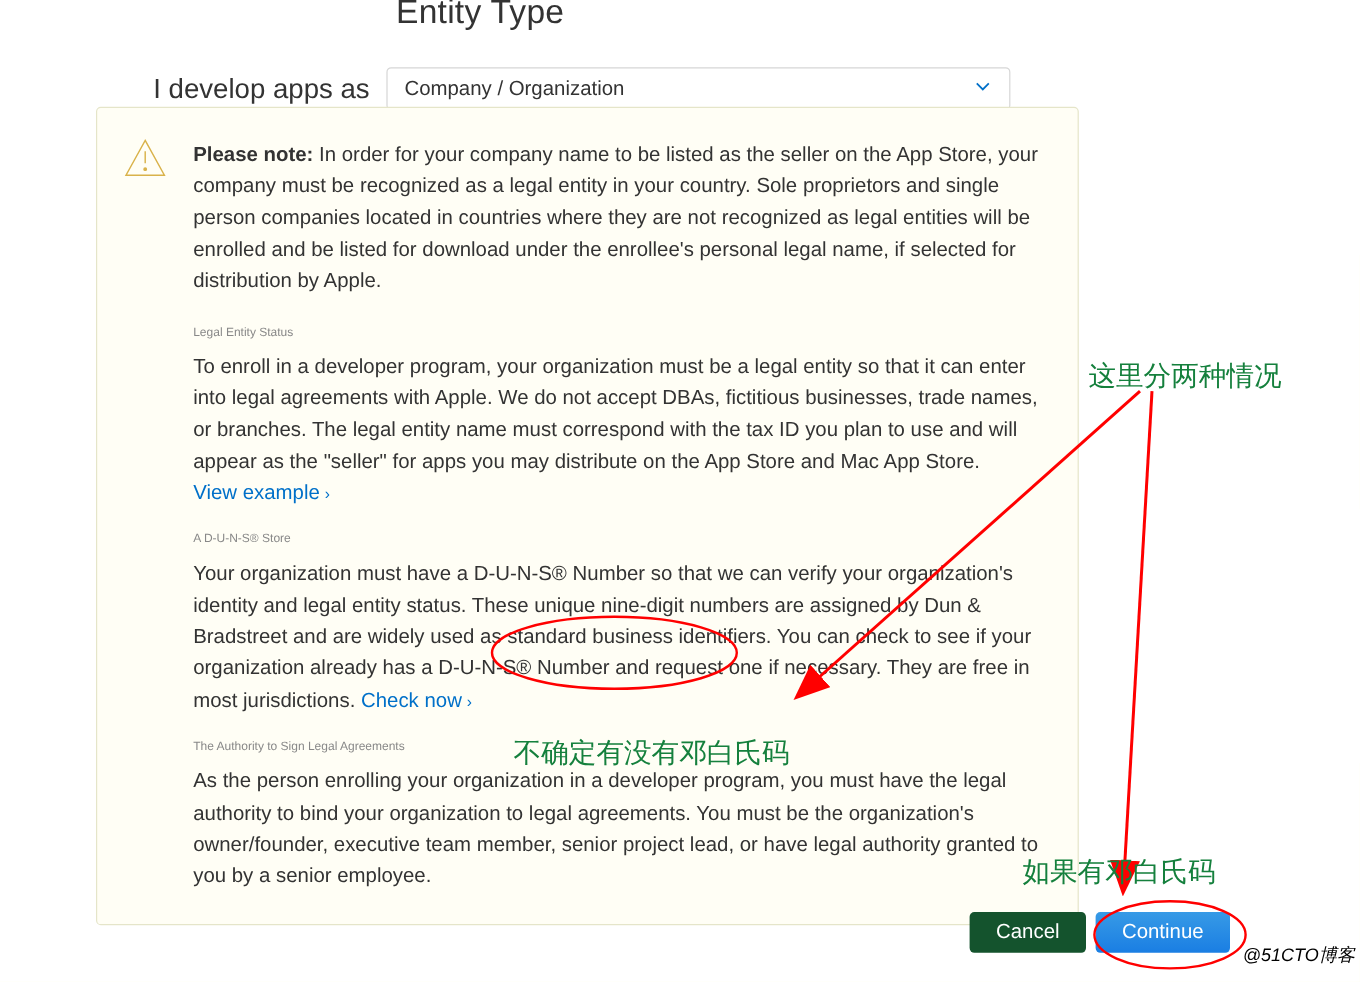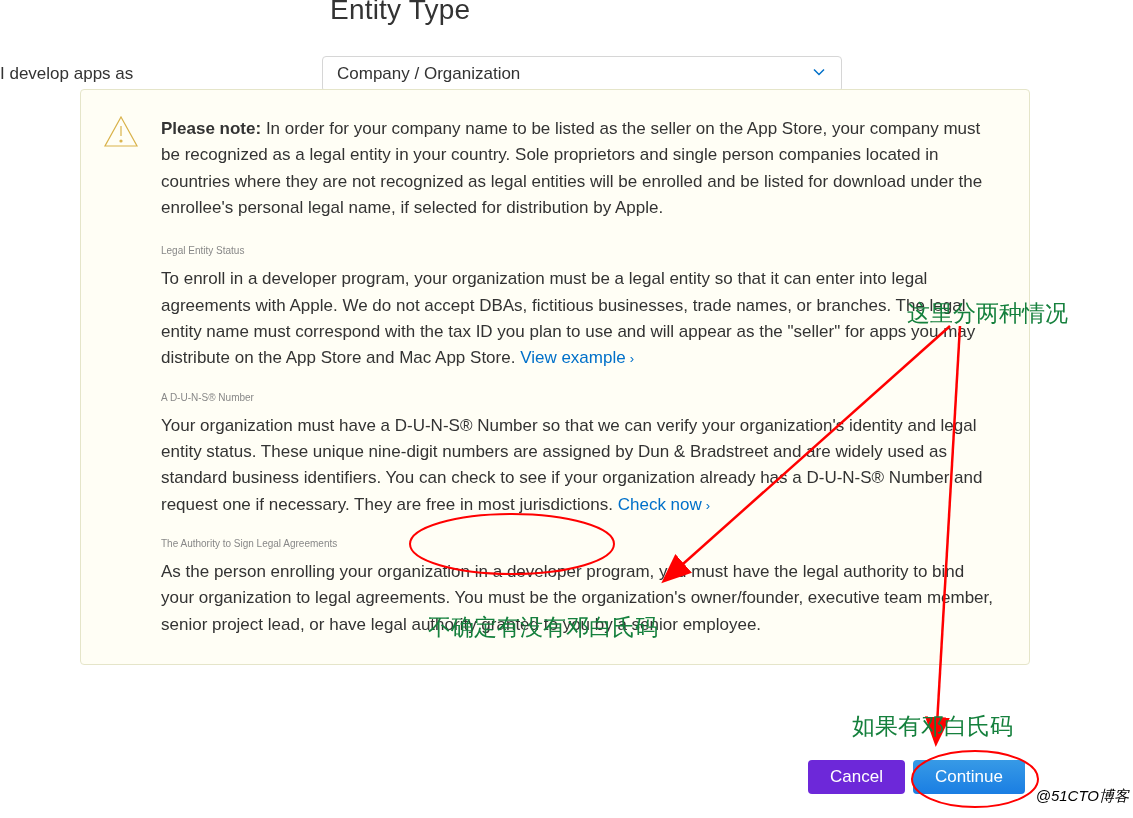--- a/index.html
+++ b/index.html
@@ -26,23 +26,23 @@
     margin-top: -6px;
     letter-spacing: 0.2px;
   }
   .row {
     display: flex;
     align-items: center;
     margin-top: 30px;
   }
   .label {
     width: 322px;
-    text-align: left;
-    color: #333;
-    font-size: 17px;
+    text-align: right;
+    color: #333;
+    font-size: 23px;
     padding-right: 14px;
   }
   .select {
     position: relative;
     width: 520px;
     height: 36px;
     border: 1px solid #d6d6d6;
     border-radius: 4px;
     background: #fff;
     display: flex;
@@ -56,21 +56,21 @@
     position: absolute;
     right: 14px;
     top: 50%;
     transform: translateY(-50%);
     color: #0070c9;
   }
   .notice {
     position: absolute;
     left: 80px;
     top: 89px;
-    width: 950px;
+    width: 819px;
     background: #fffef5;
     border: 1px solid #e5e5c9;
     border-radius: 4px;
     padding: 26px 32px 26px 80px;
   }
   .warn-icon {
     position: absolute;
     left: 22px;
     top: 24px;
   }
@@ -106,21 +106,21 @@
     height: 34px;
     padding: 0 22px;
     border-radius: 4px;
     font-size: 17px;
     display: flex;
     align-items: center;
     justify-content: center;
     cursor: pointer;
     border: none;
   }
-  .btn-cancel { background: #6d28d9; color: #fff; }
+  .btn-cancel { background: #14532d; color: #fff; }
   .btn-continue { background: #1a7ee3; background: linear-gradient(#379ae6,#1a7ee3); color: #fff; }
   svg.annot {
     position: absolute;
     top: 0; left: 0;
     width: 1133px; height: 818px;
     pointer-events: none;
   }
   .annot-text {
     position: absolute;
     color: #15803d;
@@ -164,21 +164,21 @@
   </span>
   <p class="lead">
     <strong>Please note:</strong><span> In order for your company name to be listed as the seller on the App Store, your company must be recognized as a legal entity in your country. Sole proprietors and single person companies located in countries where they are not recognized as legal entities will be enrolled and be listed for download under the enrollee's personal legal name, if selected for distribution by Apple.</span>
   </p>
 
   <h3>Legal Entity Status</h3>
   <p>
     <span>To enroll in a developer program, your organization must be a legal entity so that it can enter into legal agreements with Apple. We do not accept DBAs, fictitious businesses, trade names, or branches. The legal entity name must correspond with the tax ID you plan to use and will appear as the "seller" for apps you may distribute on the App Store and Mac App Store. </span><a class="link"><span>View example</span><span class="chev-sm">›</span></a>
   </p>
 
-  <h3>A D-U-N-S® Number</h3>
+  <h3>A D-U-N-S® Store</h3>
   <p>
     <span>Your organization must have a D-U-N-S® Number so that we can verify your organization's identity and legal entity status. These unique nine-digit numbers are assigned by Dun &amp; Bradstreet and are widely used as standard business identifiers. You can check to see if your organization already has a D-U-N-S® Number and request one if necessary. They are free in most jurisdictions. </span><a class="link"><span>Check now</span><span class="chev-sm">›</span></a>
   </p>
 
   <h3>The Authority to Sign Legal Agreements</h3>
   <p>As the person enrolling your organization in a developer program, you must have the legal authority to bind your organization to legal agreements. You must be the organization's owner/founder, executive team member, senior project lead, or have legal authority granted to you by a senior employee.</p>
 </div>
 
 <div class="btn-row">
   <button class="btn btn-cancel">Cancel</button>

